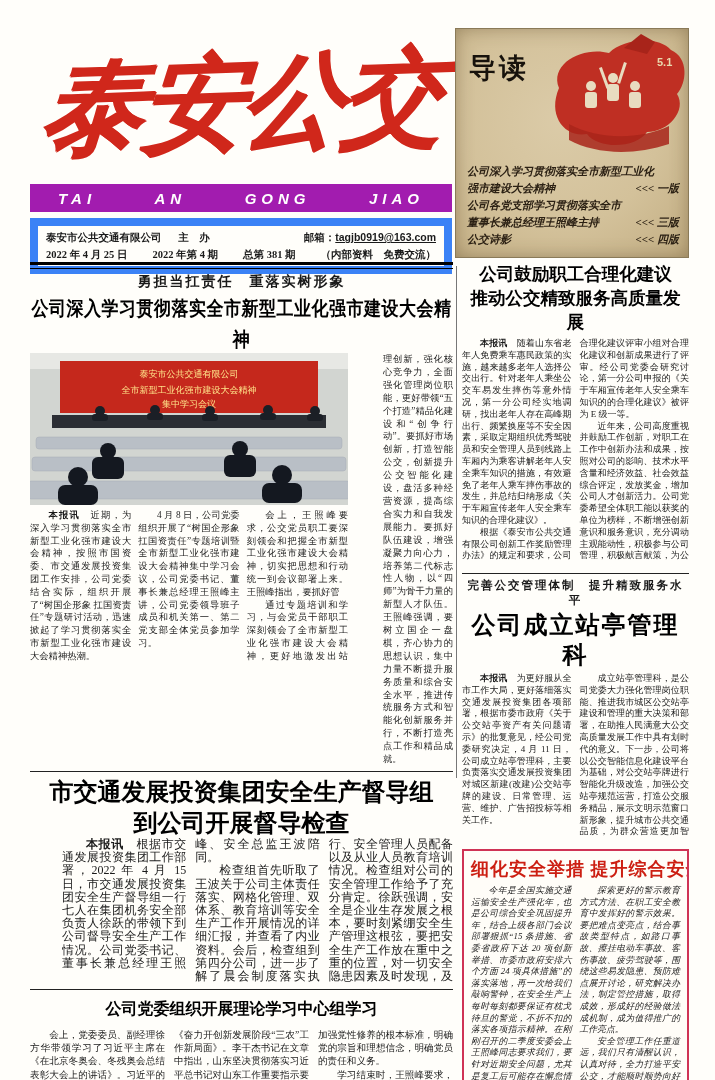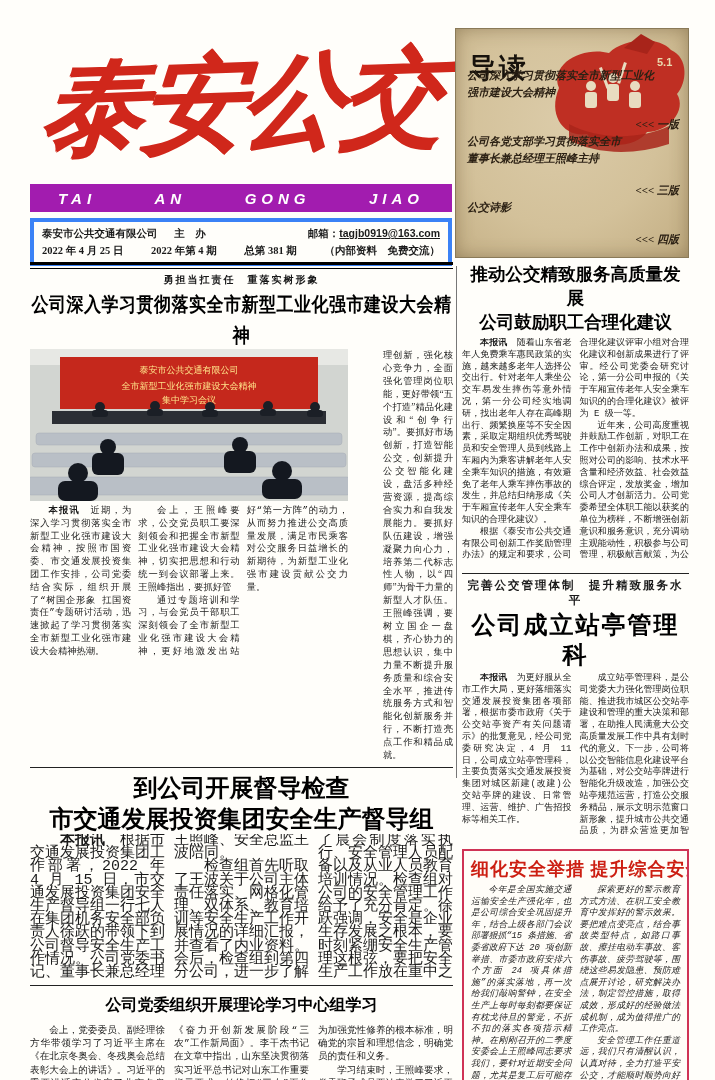--- a/index.html
+++ b/index.html
@@ -9,68 +9,68 @@
   
   .masthead{position:absolute;left:30px;top:26px;width:422px;height:232px;}
   .callig{height:152px;display:flex;align-items:center;justify-content:center;}
   .callig span{font-family:"DejaVu Serif",serif;font-style:italic;font-weight:900;
       font-size:104px;line-height:1;color:#d0271b;letter-spacing:-4px;
       transform:rotate(-2deg) skewX(-6deg);text-shadow:1px 1px 0 #d0271b;}
   .pinyin-bar{margin-top:6px;height:28px;background:#a21caf;display:flex;align-items:center;
       justify-content:space-between;padding:0 28px;}
   .pinyin-bar span{color:#ffffff;font-style:italic;font-weight:700;font-size:15px;
       letter-spacing:5px;font-family:"Liberation Sans","DejaVu Sans",sans-serif;}
-  .info-box{margin-top:6px;border:4px solid #3b82f6;padding:3px 8px;}
+  .info-box{margin-top:6px;border:8px solid #3b82f6;padding:3px 8px;}
   .info-row{display:flex;justify-content:space-between;font-size:10.5px;font-weight:700;
       line-height:17px;white-space:nowrap;}
   .info-row .sp{margin-right:14px;}
   .email{text-decoration:underline;font-family:"Liberation Sans","DejaVu Sans",sans-serif;font-weight:700;}
 
   
   .daodu{position:absolute;left:455px;top:28px;width:234px;height:230px;
       background:radial-gradient(ellipse at 45% 40%, #dbcba8 0%, #d3c19a 55%, #c2ad82 100%);
       box-shadow:inset 0 0 0 1px #8a7a58, inset 0 0 18px rgba(90,70,40,.45);
       overflow:hidden;}
   .daodu-title{position:absolute;left:14px;top:22px;font-size:27px;font-weight:900;
       color:#17120c;font-family:"Liberation Sans","DejaVu Sans",sans-serif;letter-spacing:3px;}
   .daodu-art{position:absolute;right:0;top:0;}
   .daodu-items{position:absolute;left:12px;right:10px;bottom:10px;
       font-size:11px;font-weight:700;font-style:italic;color:#2c2114;line-height:17px;}
   .d-row{display:flex;justify-content:space-between;}
-  .d-page{white-space:nowrap;margin-left:6px;margin-top:32px;}
+  .d-page{white-space:nowrap;margin-left:6px;}
 
   
   .vdivider{position:absolute;left:456px;top:266px;width:0;height:512px;border-left:1px solid #777;}
   .left-col{position:absolute;left:30px;top:262px;width:423px;}
   .right-col{position:absolute;left:462px;top:262px;width:227px;}
 
   .rule-double{border-top:3px solid #000;border-bottom:1px solid #000;height:3px;margin-bottom:4px;}
   .rule{border-top:1px solid #222;margin:5px 0 4px 0;}
 
-  .kicker{text-align:center;font-weight:700;font-size:10px;letter-spacing:2px;margin:2px 0;}
+  .kicker{text-align:center;font-weight:700;font-size:14px;letter-spacing:2px;margin:2px 0;}
   .headline{font-family:"Liberation Sans","DejaVu Sans",sans-serif;font-weight:900;
       text-align:center;color:#000;}
   .h-a1{font-size:17px;line-height:27px;letter-spacing:0.5px;transform:scaleY(1.15);transform-origin:top;}
   .h-a2{font-size:24px;line-height:31px;}
   .h-a3{font-size:16px;line-height:30px;margin-bottom:4px;}
   .h-r1{font-size:17.5px;line-height:24px;}
   .h-r2{font-family:"Liberation Serif","DejaVu Serif",serif;font-size:24px;line-height:30px;
       font-weight:900;letter-spacing:2px;}
 
-  .body-p{margin:0;text-indent:2em;text-align:justify;font-family:Liberation Mono, monospace;}
+  .body-p{margin:0;text-indent:2em;text-align:justify;}
   .lede{font-weight:700;}
 
   .a1-row{display:flex;gap:6px;margin-top:6px;}
   .a1-left{width:318px;}
   .a1-side{width:99px;font-size:9.3px;line-height:12.9px;text-align:justify;margin-left:29px;}
   .photo{width:318px;height:152px;display:block;background:#cfd2ce;}
   .a1-cols{column-count:3;column-gap:7px;column-fill:auto;height:162px;overflow:hidden;
       font-size:9.3px;line-height:12.8px;margin-top:4px;}
   .a2-cols{column-count:3;column-gap:9px;column-fill:auto;height:146px;overflow:hidden;
-      font-size:15px;line-height:13.2px;}
+      font-size:12px;line-height:13.2px;margin-left:32px;}
   .a3-cols{column-count:3;column-gap:9px;column-fill:auto;height:190px;overflow:hidden;
       font-size:9.6px;line-height:13.2px;}
   .r1-cols{column-count:2;column-gap:8px;column-fill:auto;height:230px;overflow:hidden;
       font-size:9px;line-height:11.8px;margin-top:4px;}
   .r2-cols{column-count:2;column-gap:8px;column-fill:auto;height:168px;overflow:hidden;
       font-size:9px;line-height:11.8px;margin-top:3px;}
 
   
   .redbox{margin-top:8px;border:2px solid #cf3355;padding:6px 7px;height:268px;overflow:hidden;
       background:#fffdf8;}
@@ -194,35 +194,36 @@
               <circle cx="210" cy="96" r="8"></circle>
                 <rect x="194" y="102" width="32" height="22" rx="6"></rect>
               <circle cx="48" cy="124" r="10"></circle>
                 <rect x="28" y="132" width="40" height="20" rx="7"></rect>
               <circle cx="252" cy="122" r="10"></circle>
                 <rect x="232" y="130" width="40" height="20" rx="7"></rect>
             </g>
           </svg>
           <div class="a1-cols">
             <p class="body-p"><span class="lede">本报讯</span>　<span>近期，为深入学习贯彻落实全市新型工业化强市建设大会精神，按照市国资委、市交通发展投资集团工作安排，公司党委结合实际，组织开展了“树国企形象 扛国资责任”专题研讨活动，迅速掀起了学习贯彻落实全市新型工业化强市建设大会精神热潮。</span></p>
+            <p class="body-p">4 月 8 日，公司党委组织开展了“树国企形象 扛国资责任”专题培训暨全市新型工业化强市建设大会精神集中学习会议，公司党委书记、董事长兼总经理王照峰主讲，公司党委领导班子成员和机关第一、第二党支部全体党员参加学习。</p>
             <p class="body-p">会上，王照峰要求，公交党员职工要深刻领会和把握全市新型工业化强市建设大会精神，切实把思想和行动统一到会议部署上来。王照峰指出，要抓好管</p>
             <p class="body-p">通过专题培训和学习，与会党员干部职工深刻领会了全市新型工业化强市建设大会精神，更好地激发出站好“第一方阵”的动力，从而努力推进公交高质量发展，满足市民乘客对公交服务日益增长的新期待，为新型工业化强市建设贡献公交力量。</p>
 
           </div>
         </div>
         <div class="a1-side">理创新，强化核心竞争力，全面强化管理岗位职能，更好带领“五个打造”精品化建设和“创争行动”。要抓好市场创新，打造智能公交，创新提升公交智能化建设，盘活多种经营资源，提高综合实力和自我发展能力。要抓好队伍建设，增强凝聚力向心力，培养第二代标志性人物，以“四师”为骨干力量的新型人才队伍。王照峰强调，要树立国企一盘棋，齐心协力的思想认识，集中力量不断提升服务质量和综合安全水平，推进传统服务方式和智能化创新服务并行，不断打造亮点工作和精品成就。</div>
       </div>
     </div>
 
     <div class="rule"></div>
 
     <div>
       <div class="headline h-a2">
+        <div>市交通发展投资集团安全生产督导组</div>
         <div>到公司开展督导检查</div>
-        <div>市交通发展投资集团安全生产督导组</div>
       </div>
       <div class="a2-cols">
         <p class="body-p"><span class="lede">本报讯</span>　<span>根据市交通发展投资集团工作部署，2022 年 4 月 15 日，市交通发展投资集团安全生产督导组一行七人在集团机务安全部负责人徐跃的带领下到公司督导安全生产工作情况。公司党委书记、董事长兼总经理王照峰、安全总监王波陪同。</span></p>
         <p class="body-p">检查组首先听取了王波关于公司主体责任落实、网格化管理、双体系、教育培训等安全生产工作开展情况的详细汇报，并查看了内业资料。会后，检查组到第四分公司，进一步了解了晨会制度落实执行、安全管理人员配备以及从业人员教育培训情况。检查组对公司的安全管理工作给予了充分肯定。徐跃强调，安全是企业生存发展之根本，要时刻紧绷安全生产管理这根弦，要把安全生产工作放在重中之重的位置，对一切安全隐患因素及时发现，及时整改。王照峰表示，此次安全生产检查充分体现了集团对公司安全生产工作的高度重视，也为公司做好下一步安全生产工作给予了充分的指导。下一步，公司将在集团的大力支持下，严格落实各项管理举措，狠抓责任落实，不断加强隐患排查与整改力度，保证公司安全生产运营态势持续稳定发展。</p>
 
       </div>
     </div>
 
     <div class="rule"></div>
 
@@ -235,22 +236,22 @@
         <p class="body-p">学习结束时，王照峰要求，党委班子成员要认真学习习近平总书记讲话精神和李干杰书记文章精神，切实将思想和行动统一到党章要求上来，登高望远、奋力争先，不断满足人民对美好生活的新期待，努力开创新时代公交高质量发展新局面。</p>
 
       </div>
     </div>
   </div>
 
   <div class="right-col">
 
     <div>
       <div class="headline h-r1">
+        <div>公司鼓励职工合理化建议</div>
         <div>推动公交精致服务高质量发展</div>
-        <div>公司鼓励职工合理化建议</div>
       </div>
       <div class="r1-cols">
         <p class="body-p"><span class="lede">本报讯</span>　<span>随着山东省老年人免费乘车惠民政策的实施，越来越多老年人选择公交出行。针对老年人乘坐公交车易发生摔伤等意外情况，第一分公司经实地调研，找出老年人存在高峰期出行、频繁换座等不安全因素，采取定期组织优秀驾驶员和安全管理人员到线路上车厢内为乘客讲解老年人安全乘车知识的措施，有效避免了老年人乘车摔伤事故的发生，并总结归纳形成《关于车厢宣传老年人安全乘车知识的合理化建议》。</span></p>
         <p class="body-p">根据《泰安市公共交通有限公司创新工作奖励管理办法》的规定和要求，公司合理化建议评审小组对合理化建议和创新成果进行了评审。经公司党委会研究讨论，第一分公司申报的《关于车厢宣传老年人安全乘车知识的的合理化建议》被评为 E 级一等。</p>
         <p class="body-p">近年来，公司高度重视并鼓励工作创新，对职工在工作中创新办法和成果，按照对公司的影响、技术水平含量和经济效益、社会效益综合评定，发放奖金，增加公司人才创新活力。公司党委希望全体职工能以获奖的单位为榜样，不断增强创新意识和服务意识，充分调动主观能动性，积极参与公司管理，积极献言献策，为公交实现高质量发展作出积极的贡献。</p>
 
       </div>
     </div>
 
     <div class="rule"></div>

